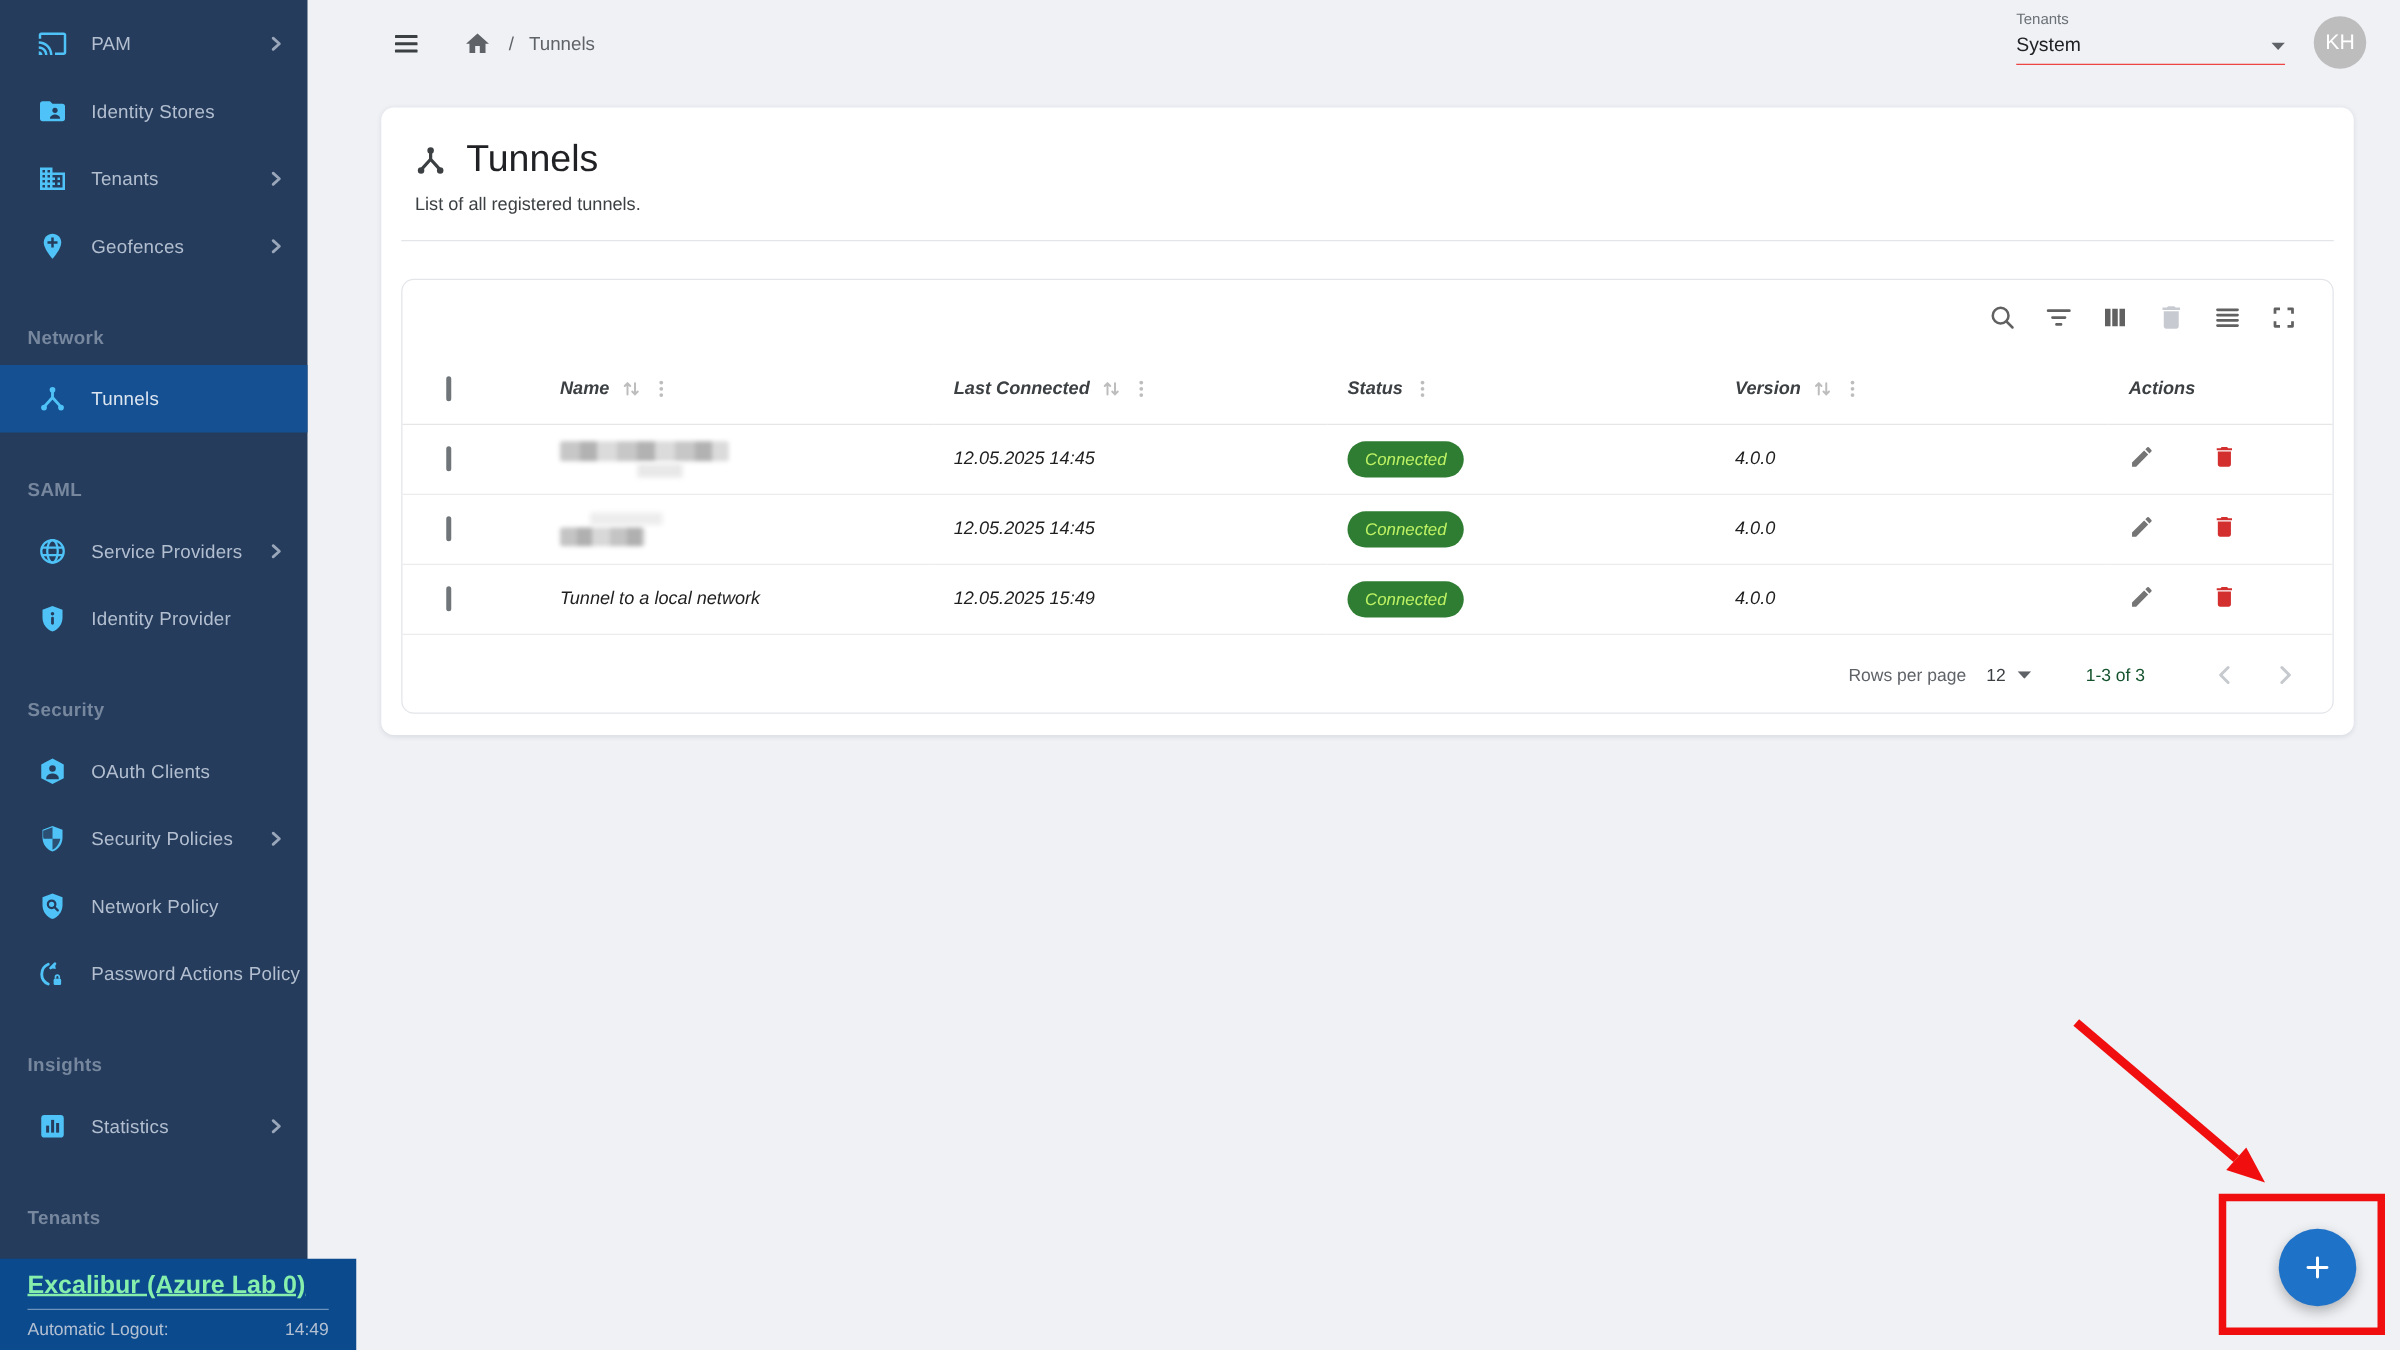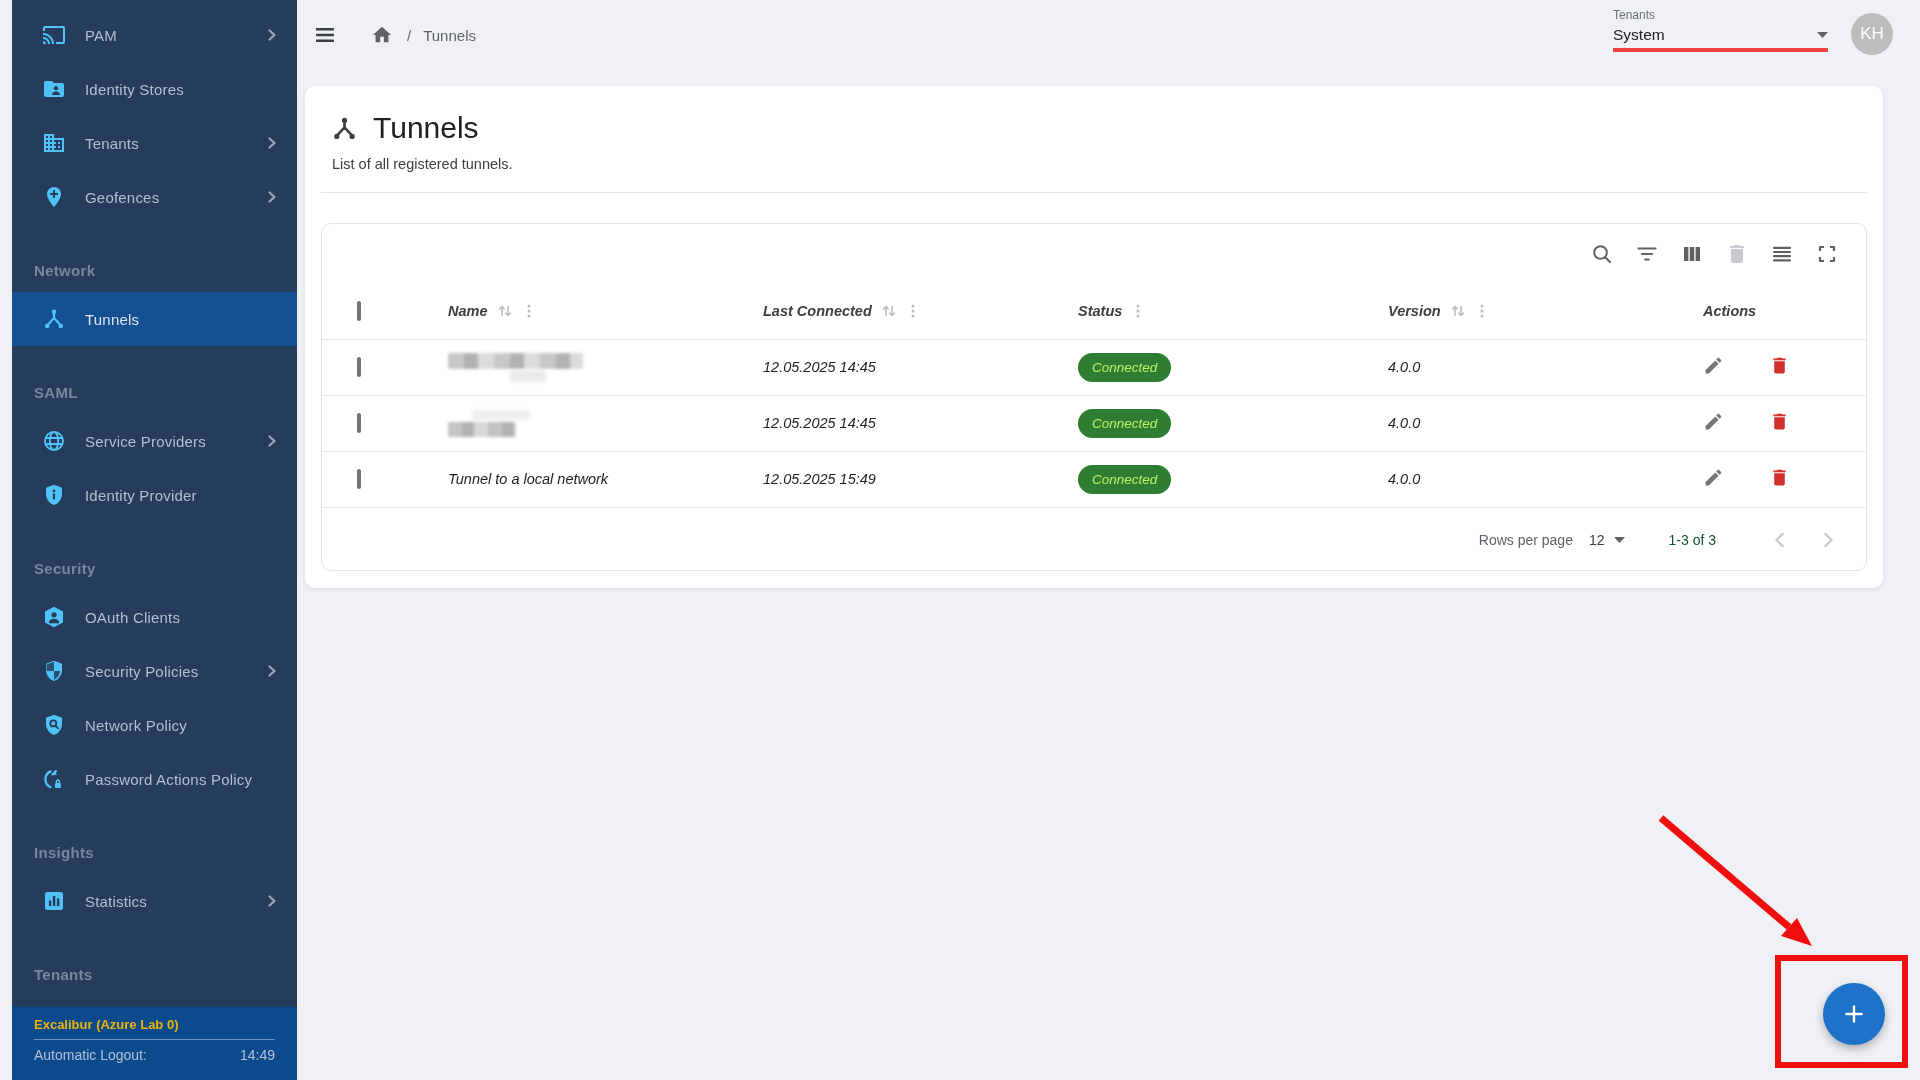--- a/index.html
+++ b/index.html
@@ -6,47 +6,47 @@
   html,body { width:1920px; height:1080px; }
   body {
     position:relative; overflow:hidden;
     background:#EFF1F5;
     font-family:"Liberation Sans", sans-serif;
     -webkit-font-smoothing:antialiased;
   }
   svg { display:block; }
 
   
-  .sidebar { position:absolute; left:12px; top:0; width:285px; height:1080px; background:#253C5C; z-index:2; }
+  .sidebar { position:absolute; left:0; top:0; width:246px; height:1080px; background:#253C5C; z-index:2; }
   .nav { padding-top:8px; }
   .nav-item { height:54px; display:flex; align-items:center; padding:0 20px 0 30px; cursor:pointer; }
   .nav-item.selected { background:#145092; }
   .nav-icon { width:24px; height:24px; margin-right:19px; color:#4FC3F7; flex:none; }
   .nav-icon svg { width:24px; height:24px; }
   .nav-label { flex:1; font-size:15px; color:#B3BFD0; letter-spacing:.2px; white-space:nowrap; }
   .nav-item.selected .nav-label { color:#DCE5F0; }
   .nav-chevron { width:10px; height:14px; color:#9AA7BA; flex:none; }
   .nav-section { margin:28px 0 4px; height:36px; display:flex; align-items:center; padding-left:22px;
                  font-size:15px; font-weight:700; color:#76879E; letter-spacing:.3px; }
   .sidebar-footer { position:absolute; left:0; bottom:0; width:285px; height:73px; background:#0C4A8E; padding:10px 22px 0; }
-  .sf-title { font-size:13px; font-weight:700; color:#eab308; }
+  .sf-title { font-size:20px; font-weight:700; color:#86efac;text-decoration:underline; }
   .sf-divider { border-top:1px solid rgba(255,255,255,.4); margin:7px 0 7px; }
   .sf-row { display:flex; justify-content:space-between; font-size:14px; color:#B3C0D2; }
 
   
   .topbar-left { position:absolute; left:313px; top:0; height:70px; display:flex; align-items:center; color:#5F6368; z-index:1; }
   .hamburger { width:24px; height:24px; color:#3C4043; margin-right:34px; cursor:pointer; }
   .home-btn { width:22px; height:22px; color:#5F6368; margin-right:14px; cursor:pointer; }
   .crumb-slash { font-size:15px; margin-right:12px; color:#5F6368; }
   .crumb { font-size:15px; color:#5F6368; }
 
   .tenant { position:absolute; left:1613px; top:8px; width:215px; z-index:1; }
   .tenant-label { font-size:12px; color:#6B7076; }
   .tenant-value-row { display:flex; align-items:center; justify-content:space-between; height:30px;
-                      border-bottom:4px solid #ef4444; cursor:pointer; }
+                      border-bottom:1px solid #ef4444; cursor:pointer; }
   .tenant-value { font-size:15.5px; color:#202124; }
   .caret { width:11px; height:6px; color:#5F6368; }
   .avatar { position:absolute; left:1851px; top:13px; width:42px; height:42px; border-radius:50%;
             background:#BDBDBD; color:#FFF; display:flex; align-items:center; justify-content:center;
             font-size:17px; cursor:pointer; z-index:1; }
 
   
   .card { position:absolute; left:305px; top:86px; width:1578px; height:502px; background:#FFF;
           border-radius:10px; box-shadow:0 1px 4px rgba(30,40,60,.10); z-index:1; }
   .card-title-row { display:flex; align-items:center; gap:15px; padding:25px 0 0 26px; }

